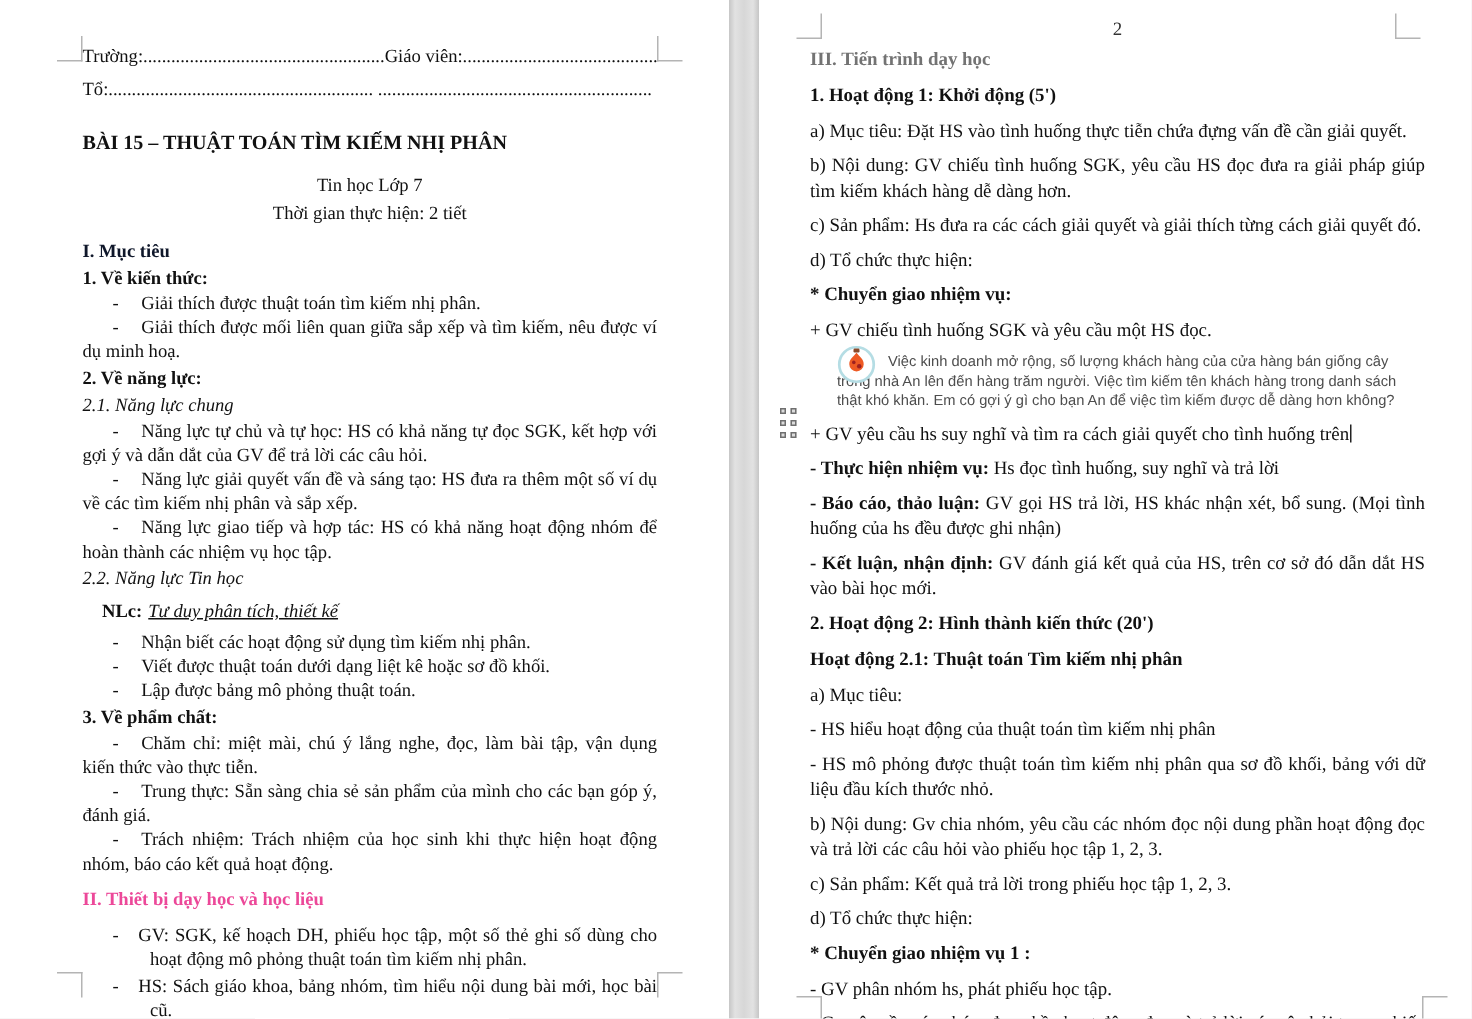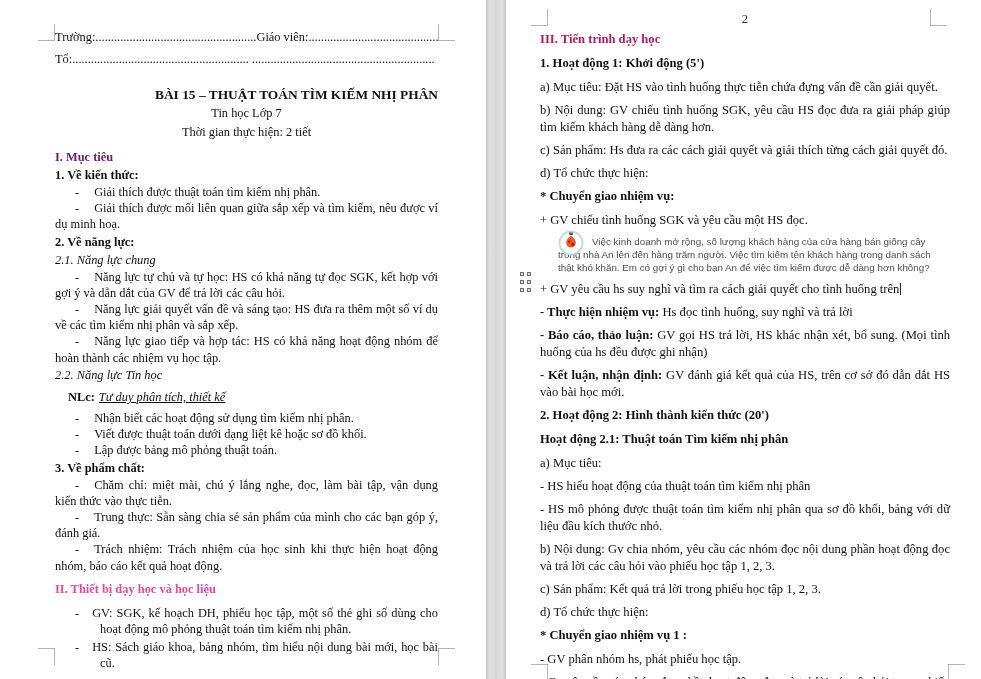--- a/index.html
+++ b/index.html
@@ -19,40 +19,40 @@
   
   .mark{position:absolute;width:16px;height:16px;border:0 solid #b4b4b4;}
   .m-tl{border-right-width:1px;border-bottom-width:1px;}
   .m-tr{border-left-width:1px;border-bottom-width:1px;}
   .m-bl{border-right-width:1px;border-top-width:1px;}
   .m-br{border-left-width:1px;border-top-width:1px;}
 
   
   .p1-content{position:absolute;left:55px;top:26px;width:383px;font-size:12.4px;line-height:16.2px;}
   .form-line{white-space:nowrap;overflow:hidden;line-height:22px;}
-  .doc-title{margin-top:16px;text-align:right;font-weight:bold;font-size:13.4px;line-height:18px;}
-  .doc-sub{margin-top:1px;text-align:center;line-height:16px;}
-  .h-red{color:#701a75;font-weight:bold;margin-top:9px;line-height:17px;}
+  .doc-title{margin-top:16px;text-align:left;font-weight:bold;font-size:13.4px;line-height:18px;}
+  .doc-sub{margin-top:11px;text-align:center;line-height:16px;}
+  .h-red{color:#0f172a;font-weight:bold;margin-top:9px;line-height:17px;}
   .h-bold{font-weight:bold;margin-top:1px;line-height:17px;}
   .h-bi{font-weight:normal;font-style:italic;margin-top:1px;line-height:17px;}
   .li1{margin:0;text-align:justify;text-indent:20px;}
   .li1 .dash{display:inline-block;text-indent:0;}
   .li1 .sp{display:inline-block;width:15px;text-indent:0;}
   .nlc-line{margin:5px 0 5px 13px;}
   .nlc-line i{margin-left:4px;text-decoration:underline;}
   .li2{margin:0 0 2px 0;padding-left:45px;text-indent:-25px;text-align:justify;}
   .li2 .sp{display:inline-block;width:13px;}
   .h-red2{color:#ec4899;font-weight:bold;margin:7px 0 7px 0;line-height:17px;}
 
   
   .p2-content{position:absolute;left:34px;top:12px;width:410px;font-size:12.6px;line-height:17px;}
   .pagenum{text-align:center;color:#333;margin-bottom:4px;line-height:15px;}
   .p2-par{margin:0 0 6px 0;text-align:justify;}
   .p2-left{text-align:left;}
-  .p2-h-red{color:#be185d;font-weight:bold;margin:0 0 7px 0;font-family:Liberation Serif, serif;}
+  .p2-h-red{color:#737373;font-weight:bold;margin:0 0 7px 0;font-family:Liberation Serif, serif;}
   .p2-h{font-weight:bold;margin:0 0 7px 0;}
   .step b{font-weight:bold;}
 
   
   .callout{position:relative;margin:3px 0 7px 18px;width:374px;
     font-family:"Liberation Sans","DejaVu Sans",sans-serif;
     font-size:9.8px;line-height:13px;color:#4d4d4d;text-align:left;}
   .callout-text{text-indent:34px;}
   .callout-icon{position:absolute;left:0;top:-5px;width:26px;height:26px;}
 

